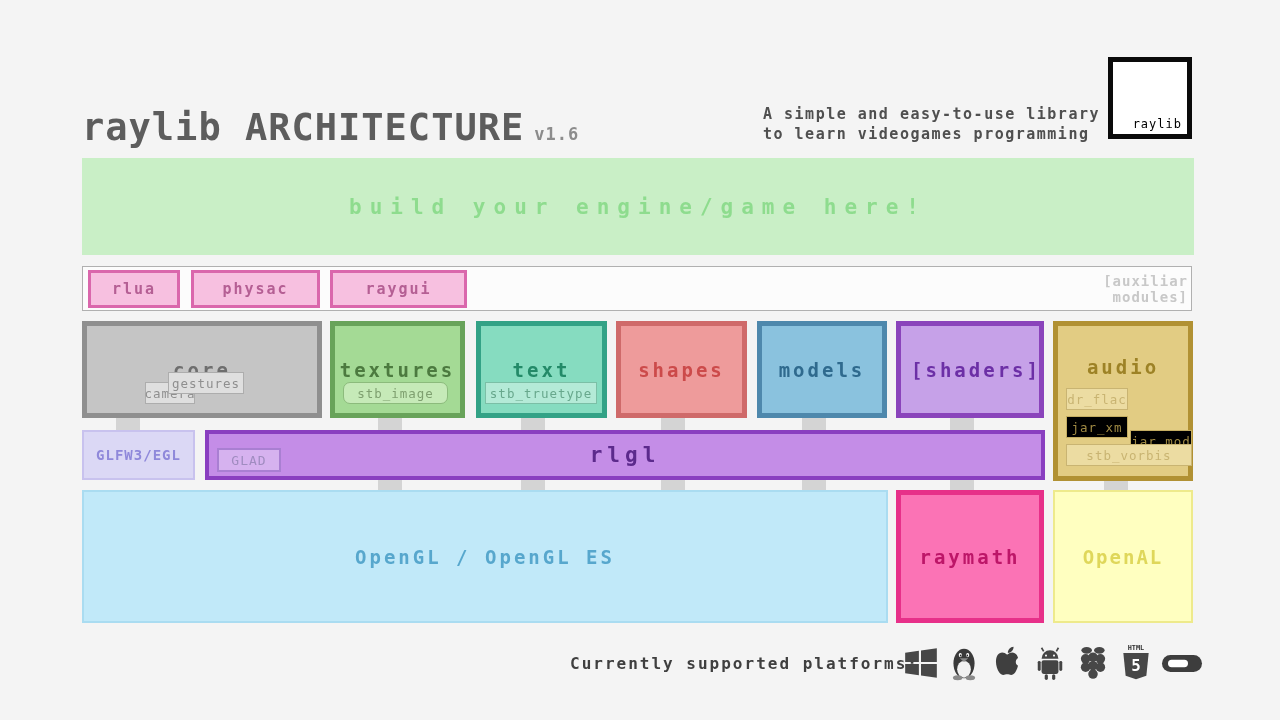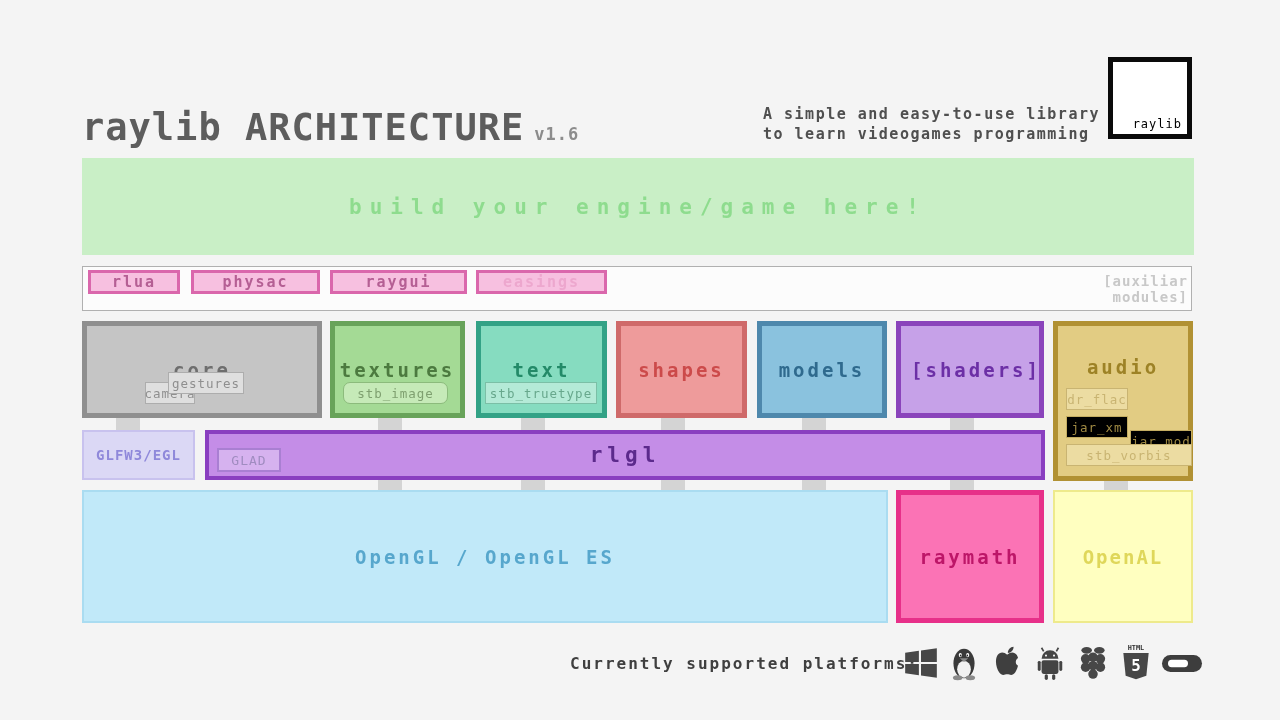--- a/index.html
+++ b/index.html
@@ -19,21 +19,21 @@
           border:5px solid #0a0a0a; background:#ffffff; }
   .logo-text { position:absolute; right:5px; bottom:3px; font-size:12px; font-weight:normal;
                color:#000; letter-spacing:1px;margin-left:12px; }
   
   .banner { position:absolute; left:82px; top:158px; width:1112px; height:97px;
             background:#c9efc6; display:flex; align-items:center; justify-content:center; }
   .banner-label { color:#8edc8e; font-size:21px; font-weight:bold; letter-spacing:8px; }
   
   .aux-row { position:absolute; left:82px; top:266px; width:1110px; height:45px;
              background:#fcfcfc; border:1px solid #b0b0b0; }
-  .aux-box { position:absolute; top:270px; height:24px; border:3px solid #da67ac;
+  .aux-box { position:absolute; top:270px; height:38px; border:3px solid #da67ac;
              background:#f7c0e0; display:flex; align-items:center; justify-content:center;
              font-size:15px; font-weight:bold; letter-spacing:2px; color:#b55f94; }
   .aux-rlua    { left:88px;  width:92px; }
   .aux-physac  { left:191px; width:129px; }
   .aux-raygui  { left:330px; width:137px; }
   .aux-easings { left:476px; width:131px; color:#eda7ce; }
   .aux-caption { position:absolute; left:1040px; top:273px; width:148px; text-align:right;
                  font-size:14px; line-height:16px; color:#c8c8c8; letter-spacing:1px; font-weight:bold; }
   
   .mod { position:absolute; top:321px; height:97px; border-style:solid; border-width:5px;
@@ -114,23 +114,20 @@
   <div class="aux-row"></div>
   <div class="aux-box aux-rlua">
     <span>rlua</span>
   </div>
   <div class="aux-box aux-physac">
     <span>physac</span>
   </div>
   <div class="aux-box aux-raygui">
     <span>raygui</span>
   </div>
-  <div class="aux-box aux-easings">
-    <span>easings</span>
-  </div>
   <div class="aux-caption">
     <div>[auxiliar</div>
     <div>modules]</div>
   </div>
 
   <div class="conn conn-top" style="left:116px;"></div>
   <div class="conn conn-top" style="left:378px;"></div>
   <div class="conn conn-top" style="left:521px;"></div>
   <div class="conn conn-top" style="left:661px;"></div>
   <div class="conn conn-top" style="left:802px;"></div>

